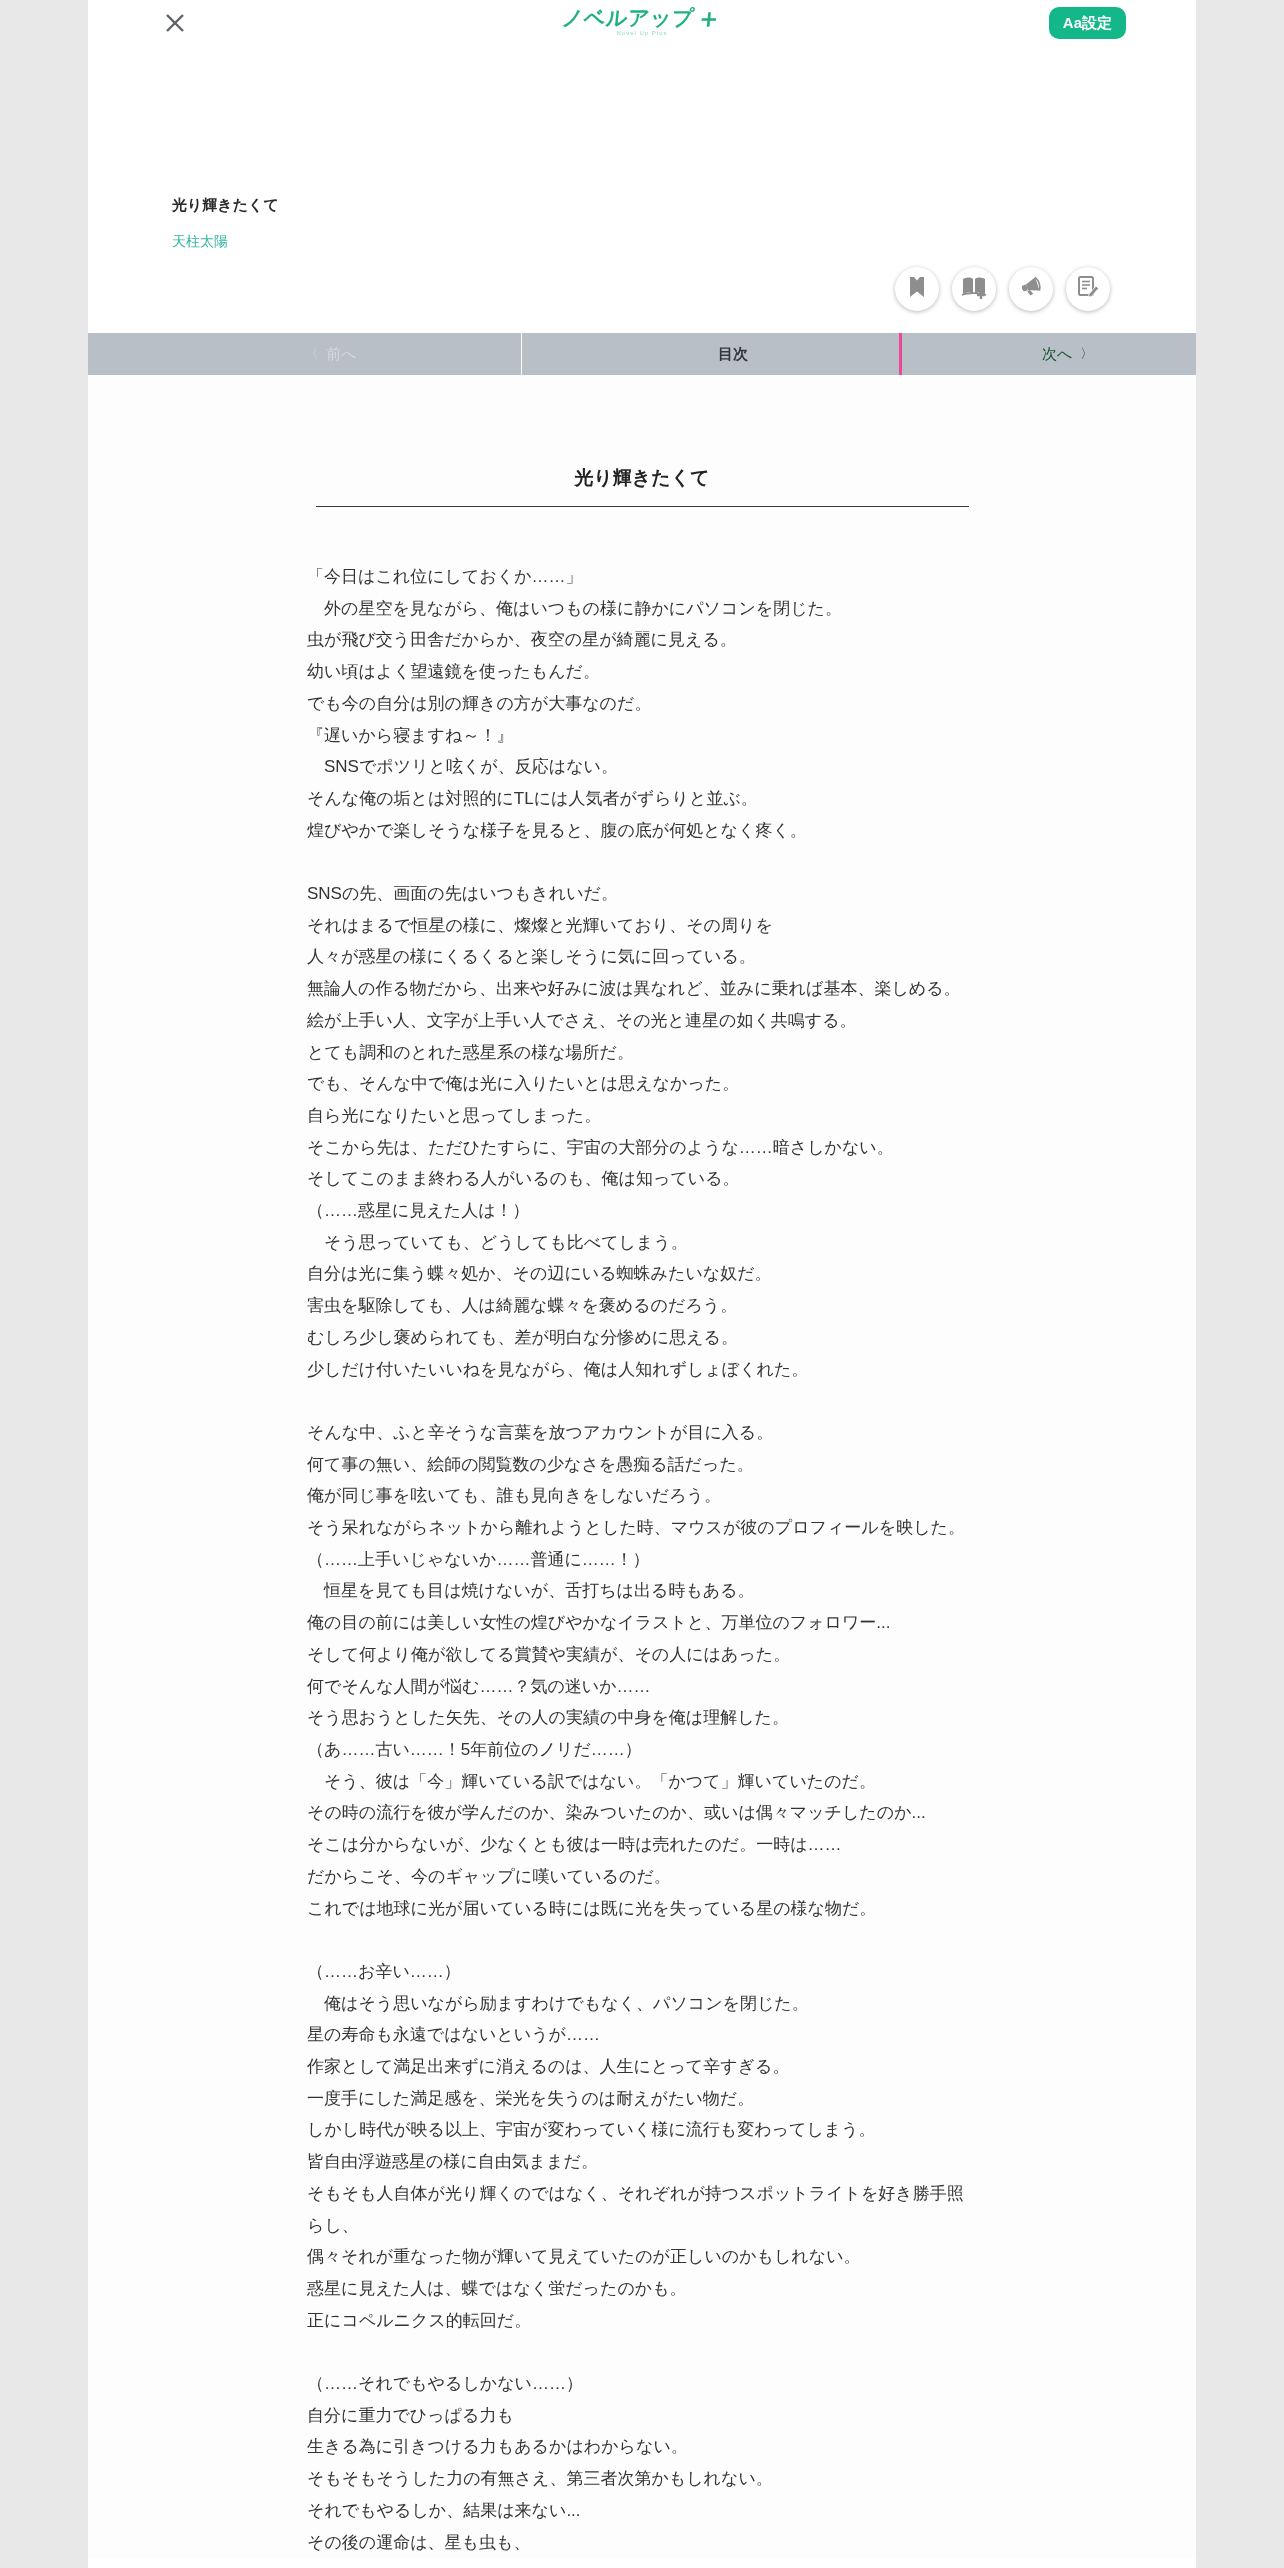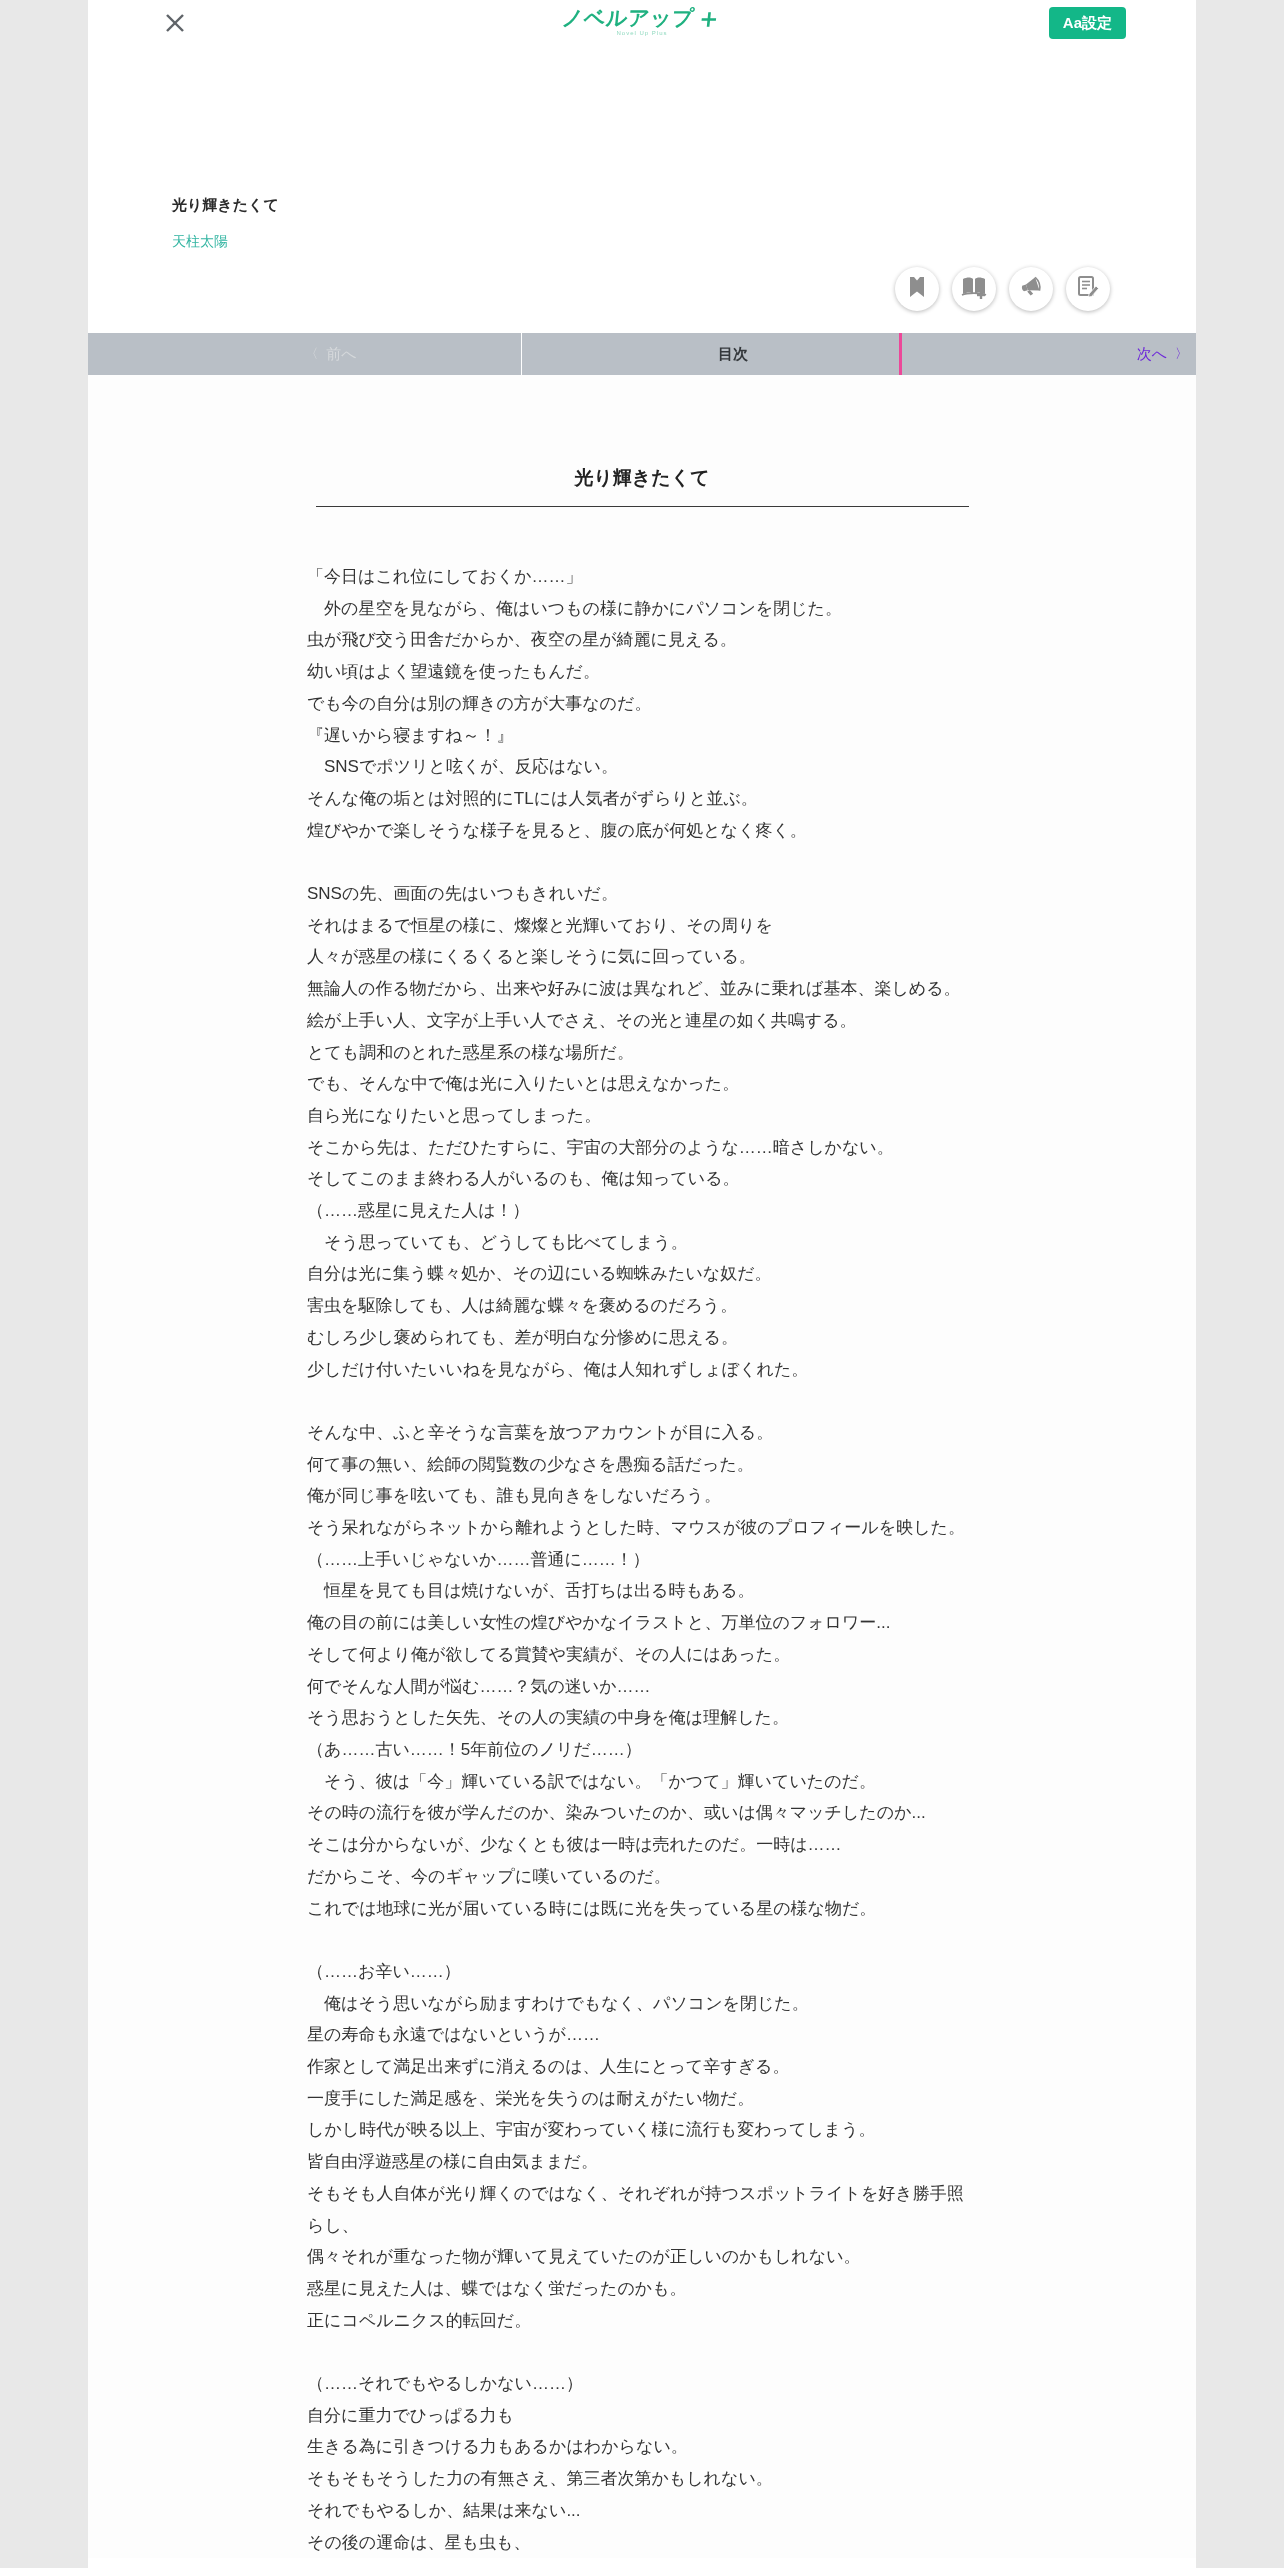--- a/index.html
+++ b/index.html
@@ -10,38 +10,38 @@
   
   .topbar{position:relative;height:46px;background:#ffffff;}
   .close-btn{position:absolute;left:76px;top:12px;width:22px;height:22px;cursor:pointer;}
   .close-btn svg{display:block;}
   .logo{position:absolute;left:0;right:0;top:4px;display:flex;flex-direction:column;align-items:center;pointer-events:none;}
   .logo-row{display:flex;align-items:center;transform:skewX(-6deg);}
   .logo-text{font-size:21px;font-weight:800;color:#1fb180;letter-spacing:0.5px;}
   .logo-plus{font-size:26px;font-weight:800;color:#1fb180;margin-left:2px;line-height:18px;}
   .logo-caption{font-size:6px;color:#8fd9bf;margin-top:-2px;letter-spacing:1px;}
   .settings-btn{position:absolute;right:70px;top:7px;height:32px;padding:0 14px;background:#13b788;color:#ffffff;
-    font-size:15px;font-weight:700;border:none;border-radius:4px;display:flex;align-items:center;cursor:pointer;}
+    font-size:15px;font-weight:700;border:none;border-radius:10px;display:flex;align-items:center;cursor:pointer;}
 
   
   .header-info{padding-left:84px;}
   .novel-title{margin:0;padding-top:150px;font-size:15px;font-weight:700;color:#2b2b2b;}
   .novel-author{margin:0;padding-top:18px;font-size:14px;color:#33b5a2;cursor:pointer;width:max-content;}
 
   
   .actions{display:flex;justify-content:flex-end;gap:13px;padding-right:86px;margin-top:16px;}
   .action-circle{width:44px;height:44px;border-radius:50%;background:#ffffff;
     box-shadow:0 1px 4px rgba(0,0,0,0.28);display:flex;align-items:center;justify-content:center;cursor:pointer;}
 
   
   .pager{display:flex;height:42px;background:#b9bfc6;margin-top:22px;}
   .pager-cell{display:flex;align-items:center;justify-content:center;font-size:15px;cursor:pointer;padding-left:45px;}
   .pager-prev{flex:0 0 35%;color:#d5d8db;border-right:1px solid #ffffff;}
   .pager-toc{flex:0 0 30%;color:#34383c;font-weight:700;border-right:3px solid #ec4899;}
-  .pager-next{flex:1;color:#6d28d9;justify-content:flex-end;}
+  .pager-next{flex:1;color:#14532d;}
   .pager-arrow{font-size:13px;margin:0 8px;}
 
   
   .reading{background:#fdfdfd;padding-top:90px;min-height:2151px;box-sizing:border-box;}
   .chapter-title{margin:0;text-align:center;font-size:19px;font-weight:700;color:#222222;}
   .chapter-rule{width:653px;margin:15px auto 0;border:none;border-top:1px solid #3a3a3a;}
   .body-text{width:670px;margin:54px auto 0;}
   .line{margin:0;min-height:31.7px;line-height:31.7px;font-size:17px;color:#333333;
     white-space:pre-wrap;word-break:break-all;}
 </style>

